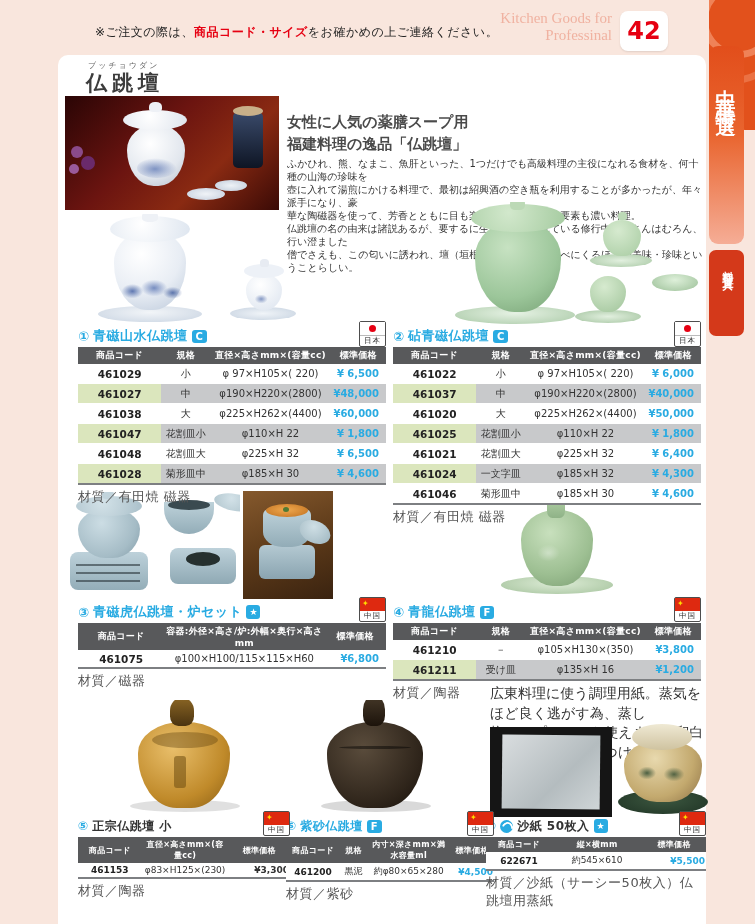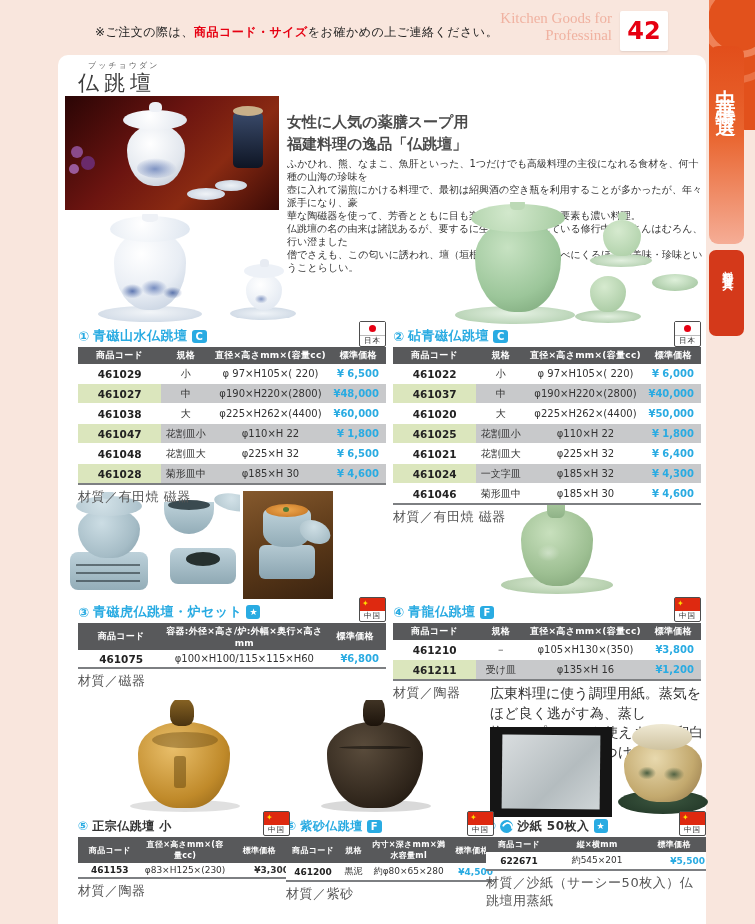--- a/index.html
+++ b/index.html
@@ -5,35 +5,35 @@
   html,body{margin:0;padding:0;background:#f9e6dd;}
   .page{position:relative;width:755px;height:924px;background:#f9e6dd;font-family:"DejaVu Sans",sans-serif;overflow:hidden;}
   .panel{position:absolute;left:58px;top:55px;width:648px;height:869px;background:#fff;border-radius:10px 10px 0 0;}
 
   
   .notice{position:absolute;left:95px;top:24px;font-size:12px;color:#222;letter-spacing:.5px;}
   .notice .hl{color:#e60012;font-weight:bold;}
   .brand{position:absolute;left:430px;top:10px;width:182px;text-align:right;color:#f0b2a1;line-height:1.1;}
   .brand .b1{font-size:15px;font-family:"Liberation Serif",serif;}
   .brand .b2{font-size:19px;font-family:"Liberation Serif",serif;}
-  .pagecard{position:absolute;left:620px;top:11px;width:48px;height:40px;background:#fff;border-radius:2px;box-shadow:0 1px 2px rgba(0,0,0,.10);display:flex;align-items:center;justify-content:center;}
+  .pagecard{position:absolute;left:620px;top:11px;width:48px;height:40px;background:#fff;border-radius:8px;box-shadow:0 1px 2px rgba(0,0,0,.10);display:flex;align-items:center;justify-content:center;}
   .pagenum{color:#e60012;font-size:24px;font-weight:bold;}
 
   
   .swirl{position:absolute;right:0;top:0;width:46px;height:130px;background:#e2511c;border-radius:0 0 0 36px;overflow:hidden;}
   .swirl .arc1{position:absolute;right:-22px;top:-18px;width:62px;height:62px;border:7px solid rgba(255,190,160,.45);border-radius:50%;}
   .swirl .arc2{position:absolute;right:-34px;top:-30px;width:100px;height:100px;border:7px solid rgba(255,190,160,.30);border-radius:50%;}
   .cat-strip{position:absolute;left:709px;top:46px;width:35px;height:198px;border-radius:9px;background:linear-gradient(180deg,#e24e1b 0%,#e9652f 45%,#f5ad96 100%);display:flex;justify-content:center;padding-top:28px;box-sizing:border-box;}
   .cat-strip span{writing-mode:vertical-rl;color:#fff;font-size:20px;font-weight:bold;letter-spacing:9px;}
   .sub-tab{position:absolute;left:709px;top:250px;width:35px;height:86px;border-radius:7px;background:#d4391a;display:flex;justify-content:center;padding-top:12px;box-sizing:border-box;}
   .sub-tab span{writing-mode:vertical-rl;color:#fff;font-size:11px;font-weight:bold;letter-spacing:3px;}
 
   
   .ruby{position:absolute;left:88px;top:60px;font-size:8px;color:#666;letter-spacing:2px;}
-  .main-title{position:absolute;left:78px;top:69px;font-size:21px;font-weight:normal;color:#3c3c3c;letter-spacing:5px;}
+  .main-title{position:absolute;left:86px;top:69px;font-size:21px;font-weight:bold;color:#3c3c3c;letter-spacing:5px;}
   .lead{position:absolute;left:287px;top:112px;font-size:15px;font-weight:bold;color:#4a4a4a;line-height:1.45;}
   .body-text{position:absolute;left:287px;top:157px;width:420px;font-size:10px;line-height:13px;color:#333;white-space:pre-line;}
   .note-text{position:absolute;left:490px;top:684px;width:220px;font-size:14px;line-height:1.4;color:#333;white-space:pre-line;}
 
   
   .photo{position:absolute;overflow:hidden;}
   .pb,.lid,.knob,.saucer,.blob{position:absolute;}
   .saucer{border-radius:50%;}
   .lid{border-radius:50%;}
   .knob{border-radius:45% 45% 35% 35%;}
@@ -505,21 +505,21 @@
         <thead>
           <tr>
             <th>商品コード</th>
             <th>縦×横mm</th>
             <th>標準価格</th>
           </tr>
         </thead>
         <tbody>
           <tr>
             <td class="code">622671</td>
-            <td class="mid">約545×201</td>
+            <td class="mid">約545×610</td>
             <td class="price">¥5,500</td>
           </tr>
         </tbody>
       </table>
     <div class="material">材質／沙紙（サーシー50枚入）仏跳壇用蒸紙</div>
   </div>
 
 </div>
 
 </body></html>

